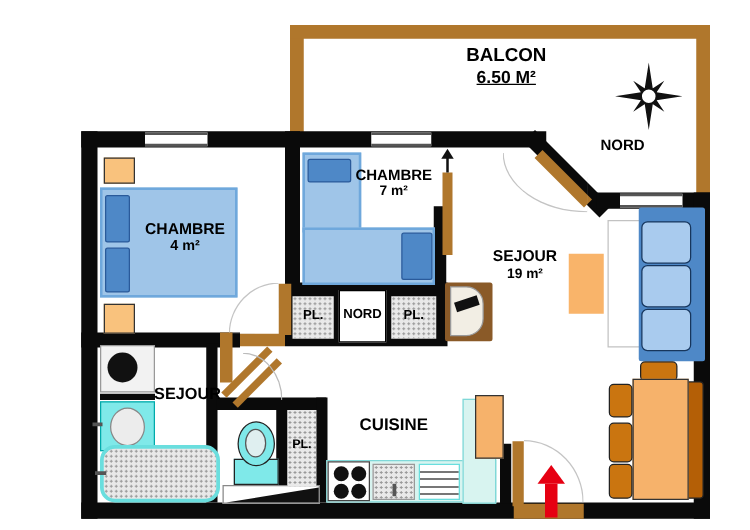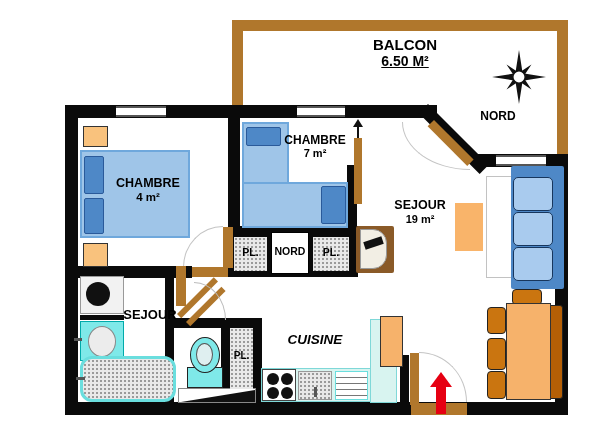--- a/index.html
+++ b/index.html
@@ -145,21 +145,21 @@
     <div style="position:absolute;left:5px;top:5px;width:17px;height:23px;background:#dfeff0;border:1px solid #555;border-radius:50%;box-sizing:border-box;"></div>
   </div>
 
   <div class="abs" style="left:178px;top:388px;width:78px;height:15px;background:#fff;border:1px solid #888;box-sizing:border-box;">
     <div style="position:absolute;right:0;bottom:0;width:0;height:0;border-bottom:12px solid #111;border-left:74px solid transparent;"></div>
   </div>
 
   <div class="abs speckle" style="left:230px;top:328px;width:23px;height:61px;"></div>
   <div class="lbl" style="left:228px;top:350px;width:27px;font-size:10px;">PL.</div>
 
-  <div class="lbl" style="left:283px;top:333px;width:64px;font-size:13.5px;font-style:italic;">CUISINE</div>
+  <div class="lbl" style="left:283px;top:333px;width:64px;font-size:13.5px;">CUISINE</div>
   <div class="counter" style="left:261px;top:368px;width:136px;height:34px;"></div>
   <div class="abs" style="left:262px;top:369px;width:34px;height:32px;background:#fff;border:1px solid #444;box-sizing:border-box;">
     <div class="burner" style="left:4px;top:3px;"></div>
     <div class="burner" style="left:18px;top:3px;"></div>
     <div class="burner" style="left:4px;top:17px;"></div>
     <div class="burner" style="left:18px;top:17px;"></div>
   </div>
   <div class="abs speckle" style="left:298px;top:371px;width:34px;height:29px;border:1px solid #999;box-sizing:border-box;">
     <div style="position:absolute;left:15px;bottom:2px;width:3px;height:10px;background:#555;"></div>
   </div>

